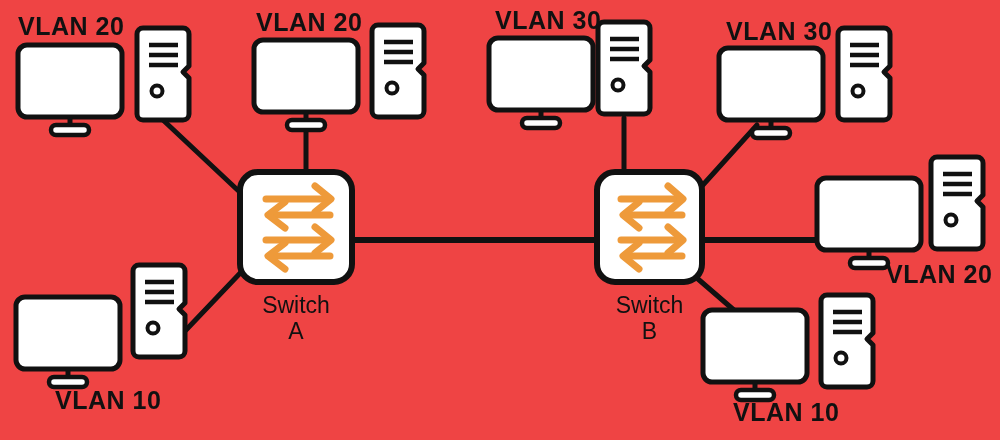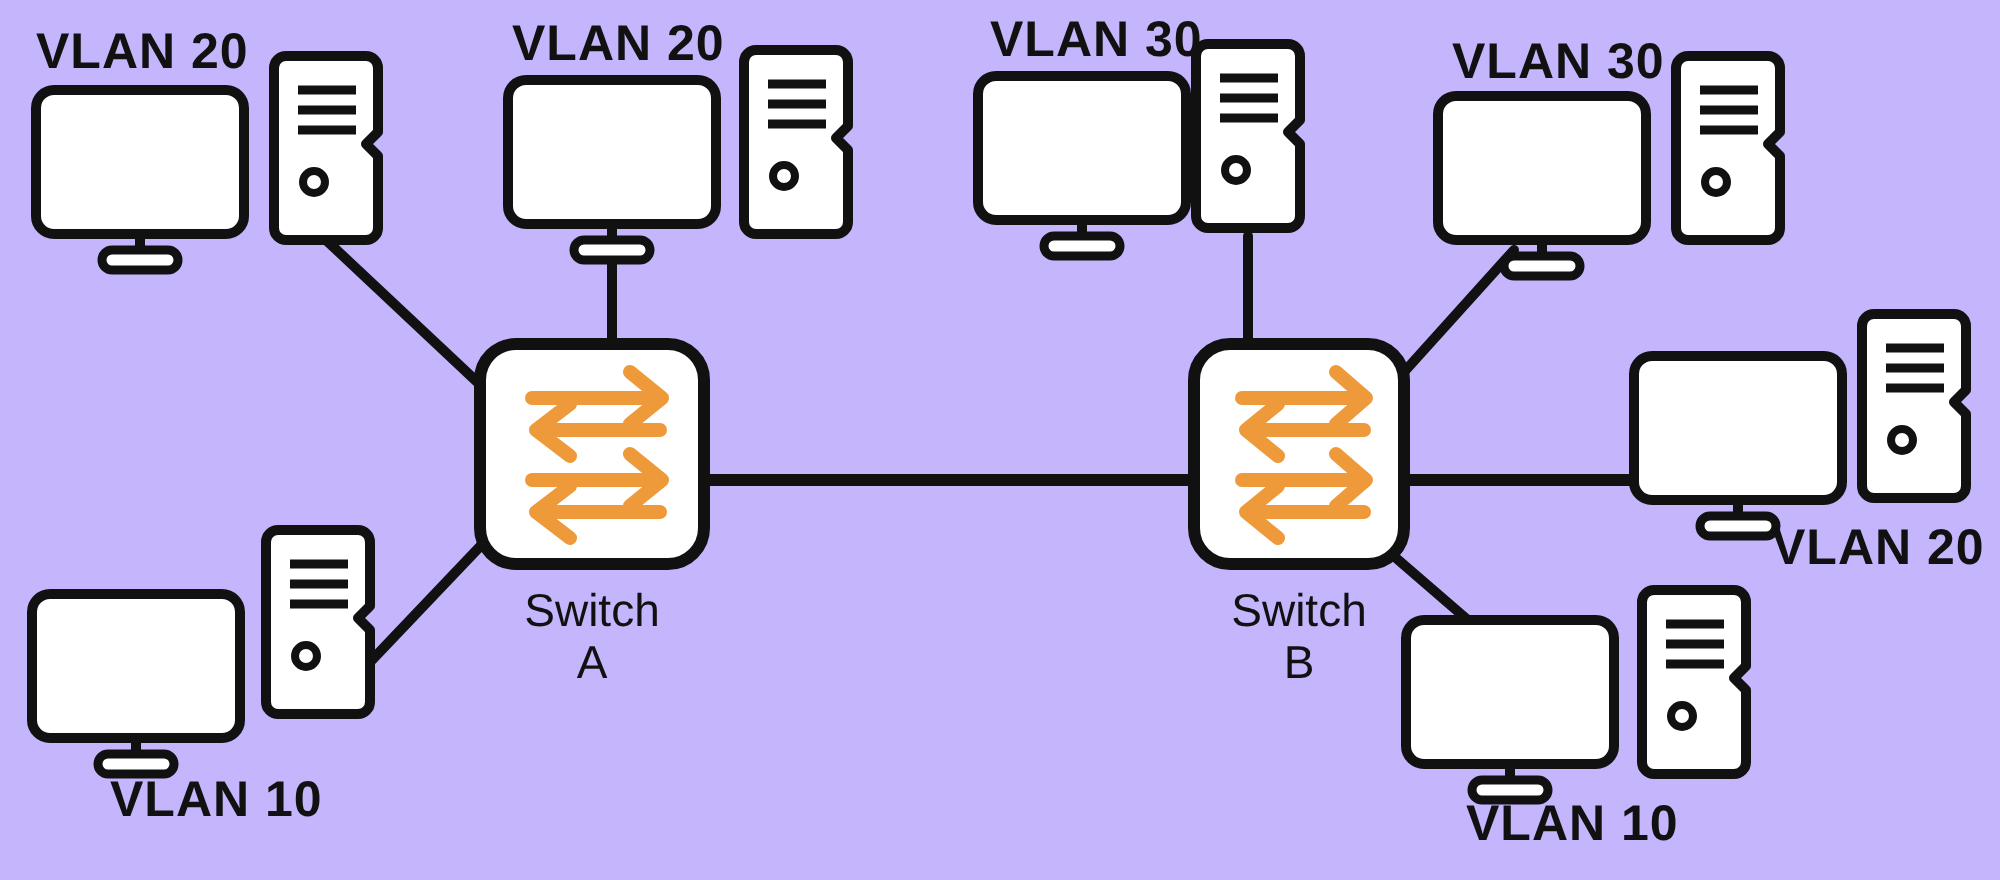--- a/index.html
+++ b/index.html
@@ -5,21 +5,21 @@
 <style>
   html, body {
     margin: 0;
     padding: 0;
     background: #ffffff;
   }
   #stage {
     position: relative;
     width: 1000px;
     height: 440px;
-    background: #c4b5fd;
+    background: #ef4444;
     overflow: hidden;
     font-family: "Liberation Sans", sans-serif;
   }
   #diagram-svg {
     position: absolute;
     left: 0;
     top: 0;
     width: 1000px;
     height: 440px;
   }

